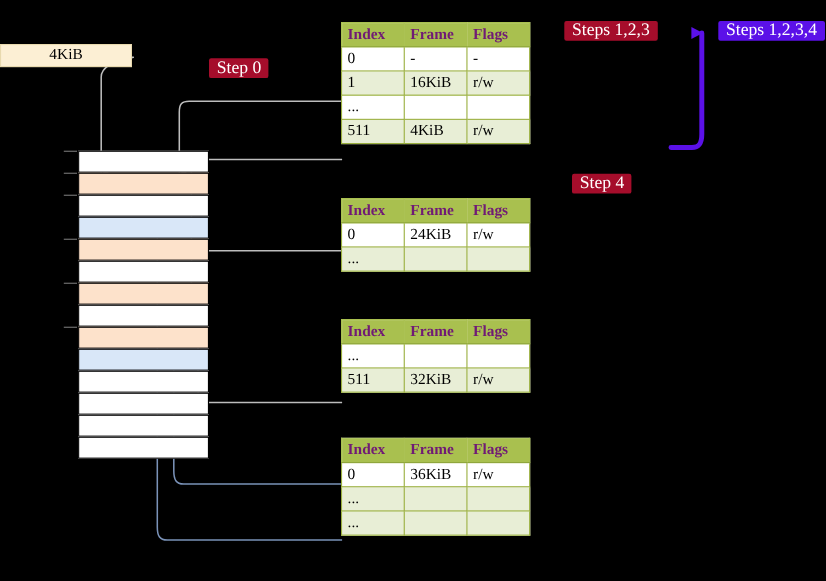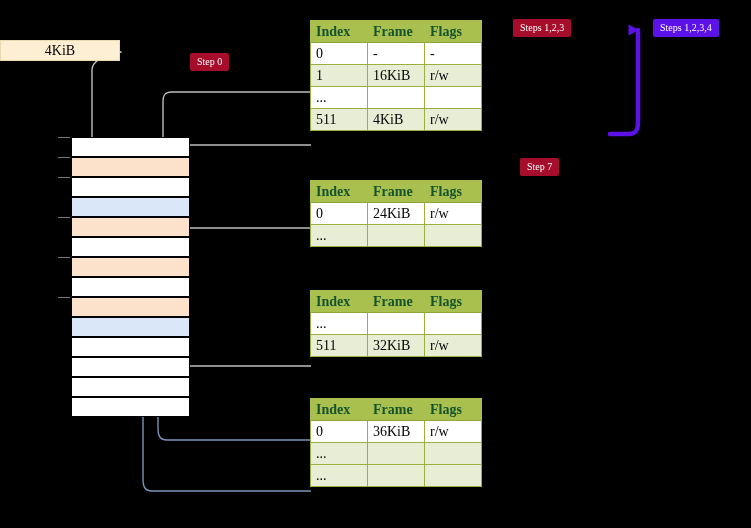--- a/index.html
+++ b/index.html
@@ -20,21 +20,21 @@
     background:#FCEFD4;border:1px solid #E8D9AE;
     display:flex;align-items:center;justify-content:center;
     font-size:14px;line-height:1;color:#000;
     box-sizing:border-box;
   }
 
   
   .badge{
     position:absolute;height:18px;padding:0 7px;
     display:flex;align-items:center;justify-content:center;
-    font-size:10px;line-height:1;color:#fff;white-space:nowrap;
+    font-size:16px;line-height:1;color:#fff;white-space:nowrap;
     border-radius:2px;box-sizing:border-box;
   }
   .badge.red{background:#A50D2B;}
   .badge.purple{background:#5B11E8;}
   #badge-step0{left:190px;top:41px;margin-top:12px;}
   #badge-step4{left:520px;top:158px;}
   #badge-steps123{left:513px;top:19px;}
   #badge-steps1234{left:653px;top:19px;}
 
   
@@ -65,21 +65,21 @@
   .ptable td,.ptable th{
     border:1px solid #9AAF3E;
     padding:1px 5px;
     height:22px;
     text-align:left;
     vertical-align:middle;
     font-weight:normal;
     box-sizing:border-box;
   }
   .ptable th{
-    background:#A9C04F;color:#14532d;font-weight:bold;
+    background:#A9C04F;color:#701a75;font-weight:bold;
     border-color:#A9C04F;border-bottom:1px solid #8FA63C;
     font-size:14px;
   }
   .ptable tr.alt td{background:#E8EED6;}
   .ptable td.hl{background:#FFFFA8;}
   .col-index{width:57px;}
   .col-frame{width:57px;}
   .col-flags{width:57px;}
 
   #table1{left:310px;top:20px;}
@@ -142,21 +142,21 @@
   </svg>
 
   <div class="kib-box">
     <span>4KiB</span>
   </div>
 
   <div id="badge-step0" class="badge red">
     <span>Step 0</span>
   </div>
   <div id="badge-step4" class="badge red">
-    <span>Step 7</span>
+    <span>Step 4</span>
   </div>
   <div id="badge-steps123" class="badge red">
     <span>Steps 1,2,3</span>
   </div>
   <div id="badge-steps1234" class="badge purple">
     <span>Steps 1,2,3,4</span>
   </div>
 
   <div id="memcol">
       <div class="memrow" style="top: 0px;"></div>

